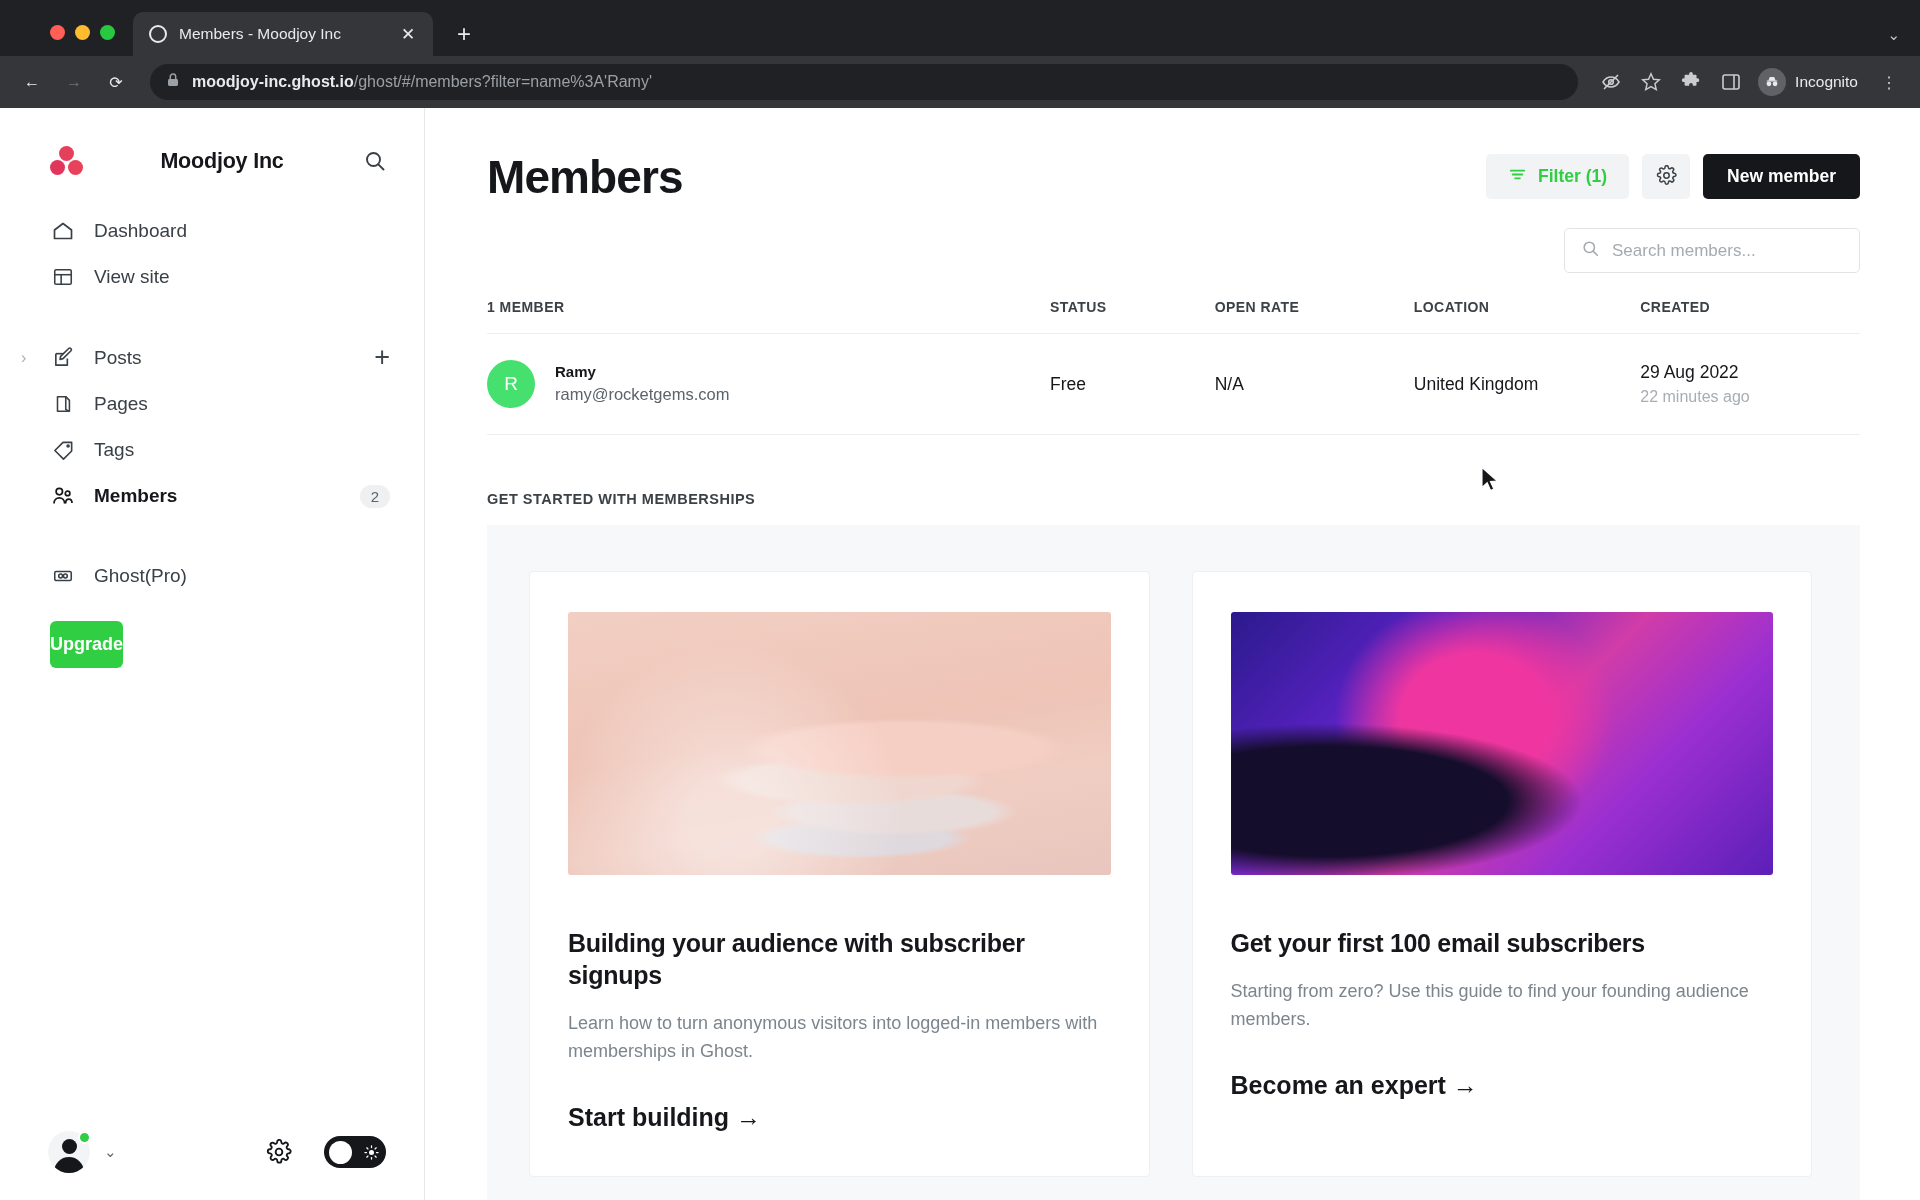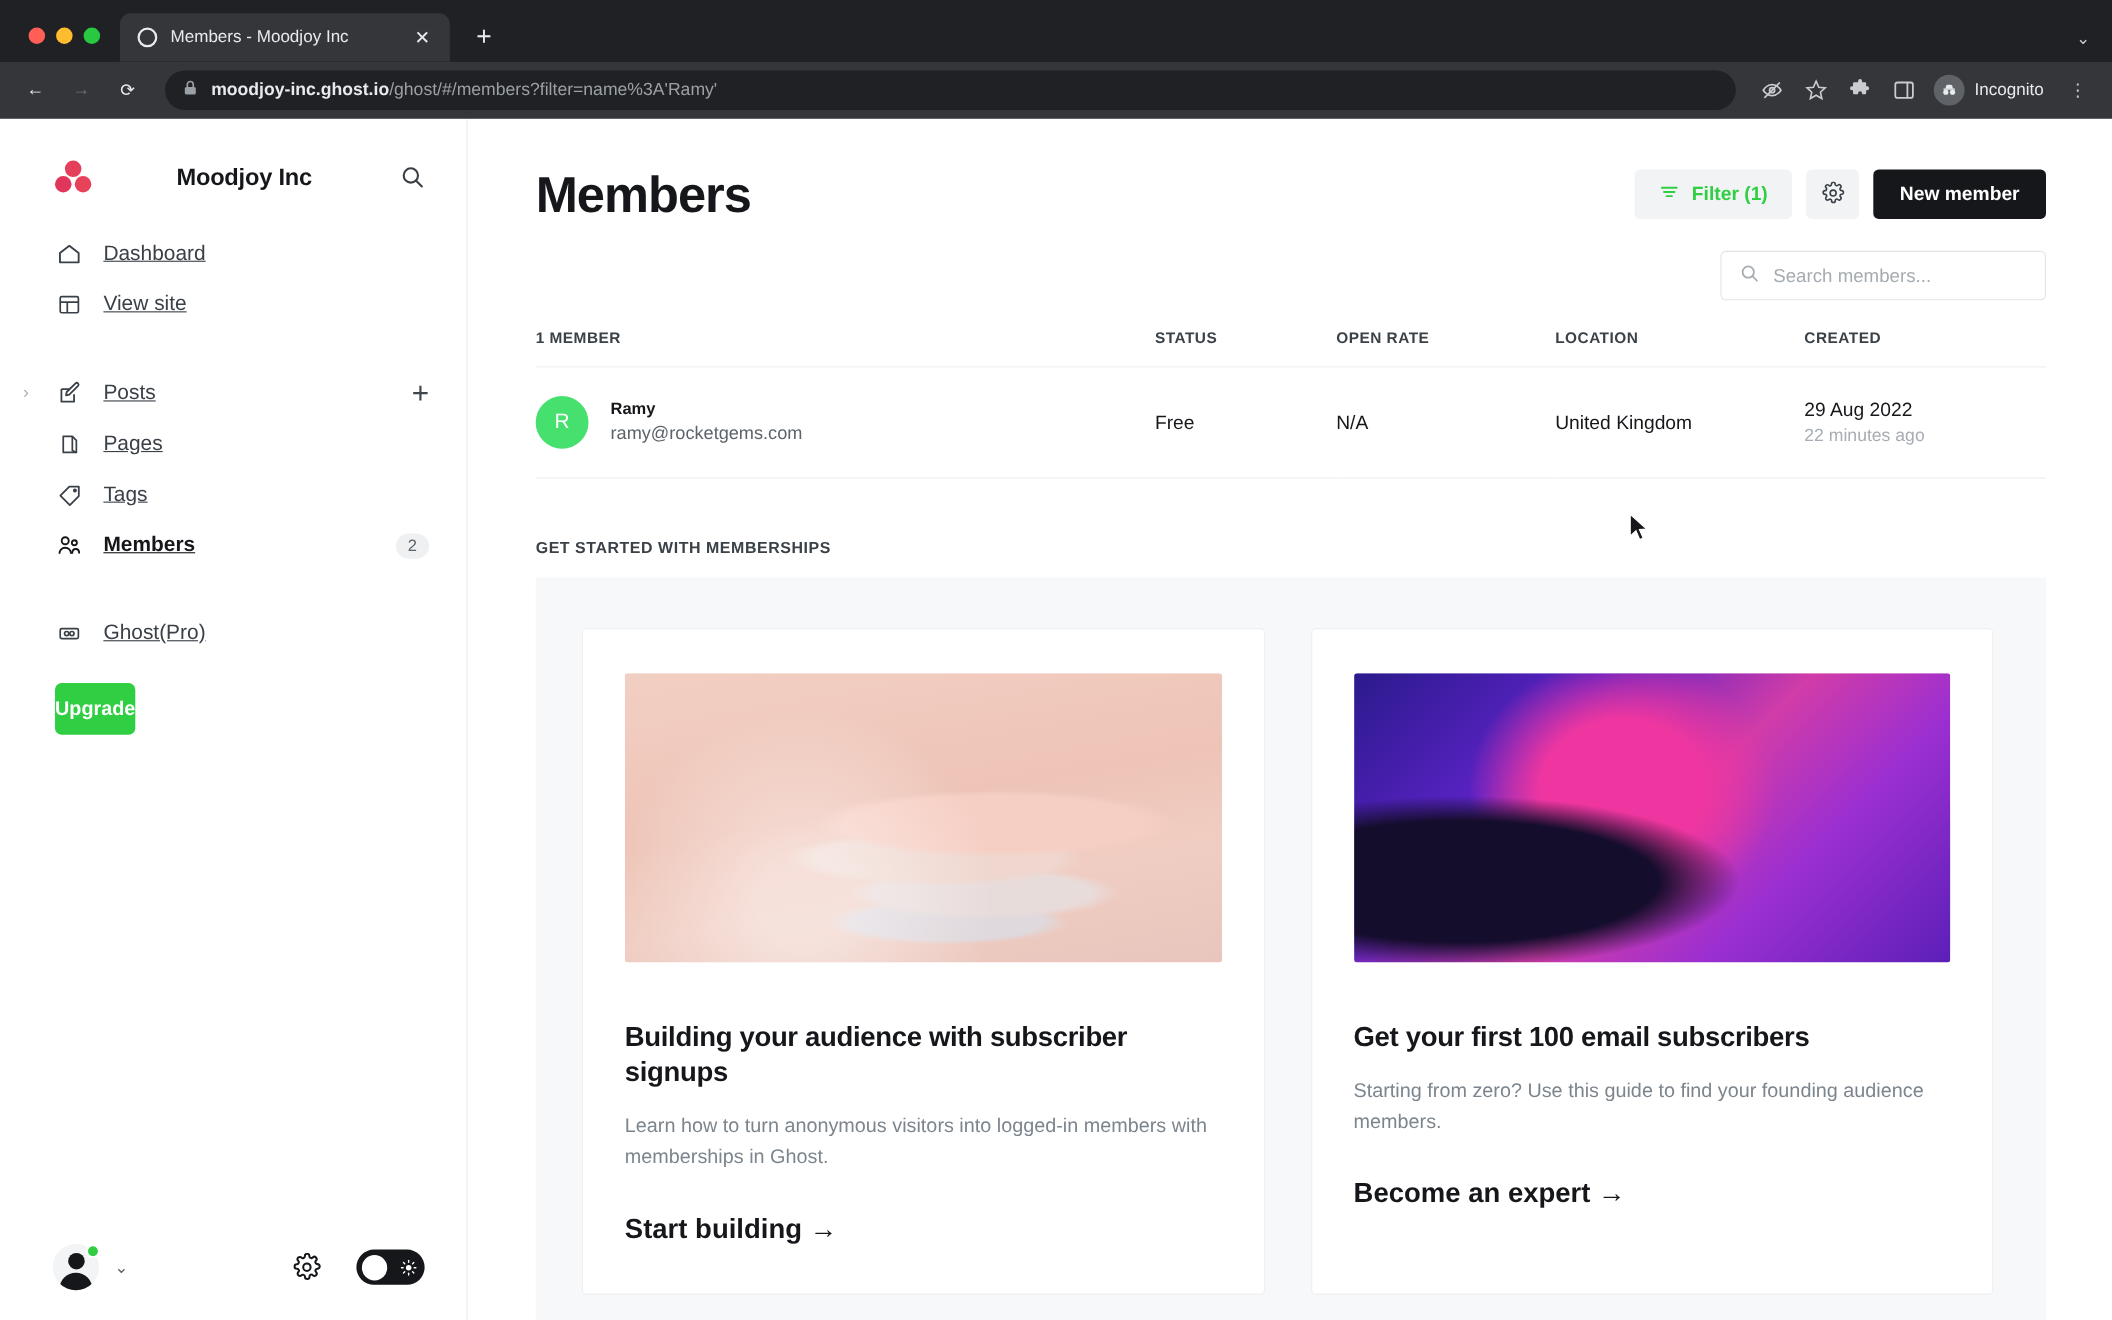--- a/index.html
+++ b/index.html
@@ -5,21 +5,21 @@
   * { box-sizing: border-box; margin: 0; padding: 0; }
   html, body {
     width: 1920px; height: 1200px;
     font-family: "Liberation Sans", sans-serif;
     background: #1f2124; overflow: hidden;
   }
 
   
   .browser { width: 1920px; height: 1200px; display: flex; flex-direction: column; background: #202124; }
 
-  .tabstrip { height: 56px; display: flex; align-items: flex-end; padding: 0 0 0 18px; background: #202124; position: relative; }
+  .tabstrip { height: 56px; display: flex; align-items: flex-end; padding: 0 0 0 18px; background: #202124; position: relative; margin-left: 24px; }
   .traffic { display: flex; align-items: center; gap: 10px; padding: 0 18px 16px 8px; }
   .dot { width: 15px; height: 15px; border-radius: 50%; }
   .dot.red { background: #ff5f57; }
   .dot.yellow { background: #febc2e; }
   .dot.green { background: #28c840; }
 
   .tab {
     height: 44px; min-width: 300px; max-width: 340px;
     background: #35363a; border-radius: 10px 10px 0 0;
     display: flex; align-items: center; gap: 12px; padding: 0 12px 0 16px;
@@ -59,21 +59,21 @@
   .brand-name { font-size: 21.5px; font-weight: 700; color: #15171a; letter-spacing: -0.2px; flex: 1; }
   .brand-search { width: 30px; height: 30px; color: #3a3f45; display: flex; align-items: center; justify-content: center; }
 
   .nav { margin-top: 32px; }
   .nav-item {
     display: flex; align-items: center; gap: 18px;
     padding: 10px 34px 10px 50px; font-size: 19px; color: #394047; position: relative;
   }
   .nav-item .ic { width: 26px; height: 26px; flex: none; display: flex; align-items: center; justify-content: center; color: #394047; }
   .nav-item.active { font-weight: 700; color: #15171a; }
-  .nav-item .label { flex: 1; text-decoration: underline; }
+  .nav-item .label { flex: 1; }
   .nav-badge { background: #eef0f1; color: #5b636b; font-size: 15px; border-radius: 13px; padding: 3px 11px; font-weight: 400; }
   .nav-expand { position: absolute; left: 21px; color: #a7b0b8; font-size: 16px; }
   .nav-plus { color: #3e464d; font-size: 27px; font-weight: 300; line-height: 1; }
   .nav-gap { height: 34px; }
 
   .upgrade-btn {
     margin: 22px 44px 0 50px; height: 47px; background: #30cf43; color: #fff;
     border-radius: 6px; display: flex; align-items: center; justify-content: center;
     font-size: 18px; font-weight: 700; border: none;
   }

